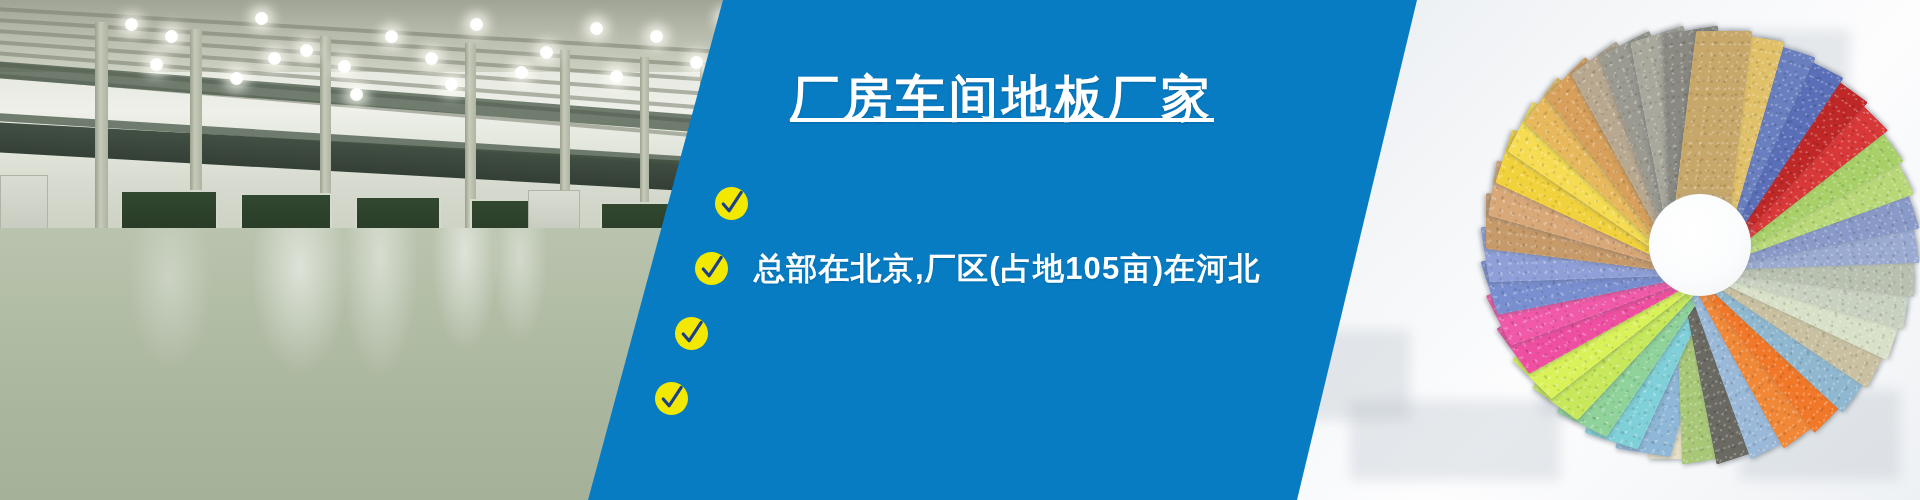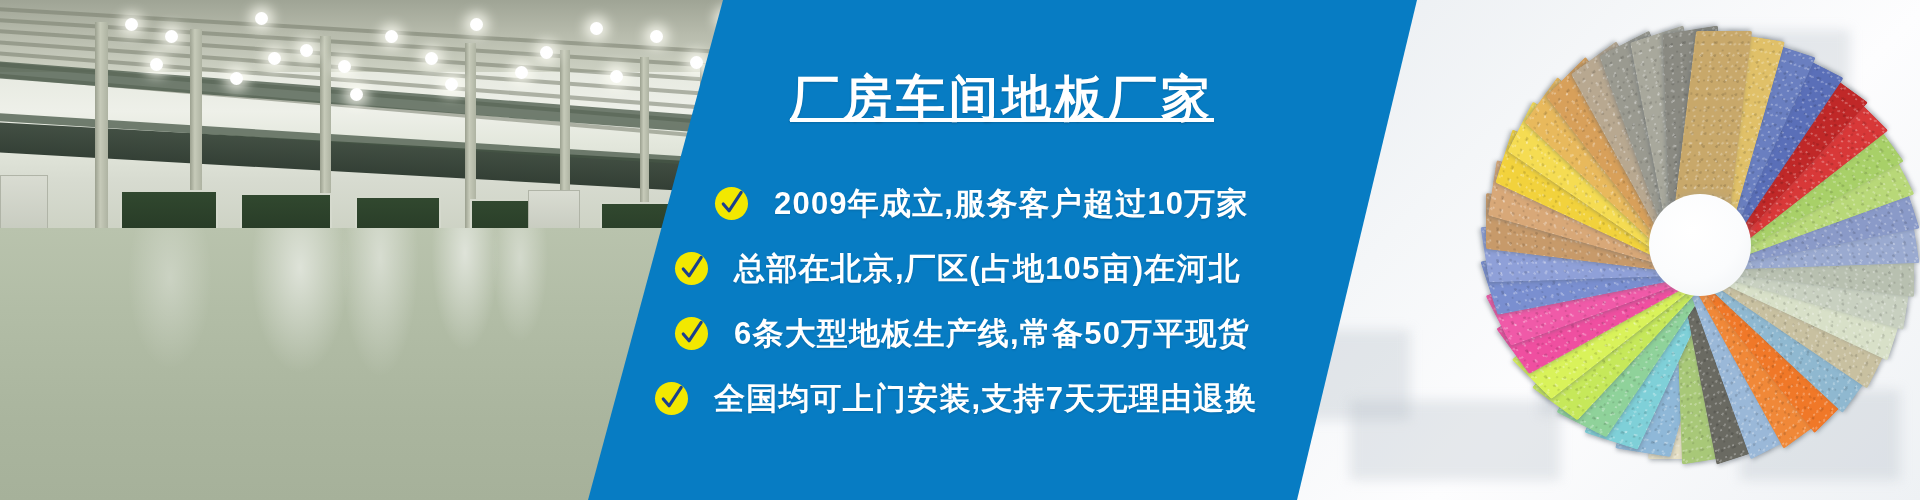--- a/index.html
+++ b/index.html
@@ -327,39 +327,36 @@
   <div class="content">
 
     <div class="headline">厂房车间地板厂家</div>
 
     <div class="bullets" id="bullets">
         <div class="bullet-row" style="top: 186px; left: 714px;">
           <svg class="check-icon" viewBox="0 0 36 36">
             <circle cx="18" cy="18" r="17" fill="#f2e800"></circle>
             <path d="M9.5 18.5 L15.5 25.5 L28 6.5" fill="none" stroke="#1a3f8f" stroke-width="3.2" stroke-linecap="round" stroke-linejoin="round"></path>
           </svg>
-          <span class="bullet-text">2009年成立,服务客户超过10万家</span>
         </div>
-        <div class="bullet-row" style="top: 251px; left: 674px;">
+        <div class="bullet-row" style="top: 251px; left: 694px;">
           <svg class="check-icon" viewBox="0 0 36 36">
             <circle cx="18" cy="18" r="17" fill="#f2e800"></circle>
             <path d="M9.5 18.5 L15.5 25.5 L28 6.5" fill="none" stroke="#1a3f8f" stroke-width="3.2" stroke-linecap="round" stroke-linejoin="round"></path>
           </svg>
           <span class="bullet-text">总部在北京,厂区(占地105亩)在河北</span>
         </div>
         <div class="bullet-row" style="top: 316px; left: 674px;">
           <svg class="check-icon" viewBox="0 0 36 36">
             <circle cx="18" cy="18" r="17" fill="#f2e800"></circle>
             <path d="M9.5 18.5 L15.5 25.5 L28 6.5" fill="none" stroke="#1a3f8f" stroke-width="3.2" stroke-linecap="round" stroke-linejoin="round"></path>
           </svg>
-          <span class="bullet-text">6条大型地板生产线,常备50万平现货</span>
         </div>
         <div class="bullet-row" style="top: 381px; left: 654px;">
           <svg class="check-icon" viewBox="0 0 36 36">
             <circle cx="18" cy="18" r="17" fill="#f2e800"></circle>
             <path d="M9.5 18.5 L15.5 25.5 L28 6.5" fill="none" stroke="#1a3f8f" stroke-width="3.2" stroke-linecap="round" stroke-linejoin="round"></path>
           </svg>
-          <span class="bullet-text">全国均可上门安装,支持7天无理由退换</span>
         </div>
       </div>
 
   </div>
 </div>
 
 </body></html>

